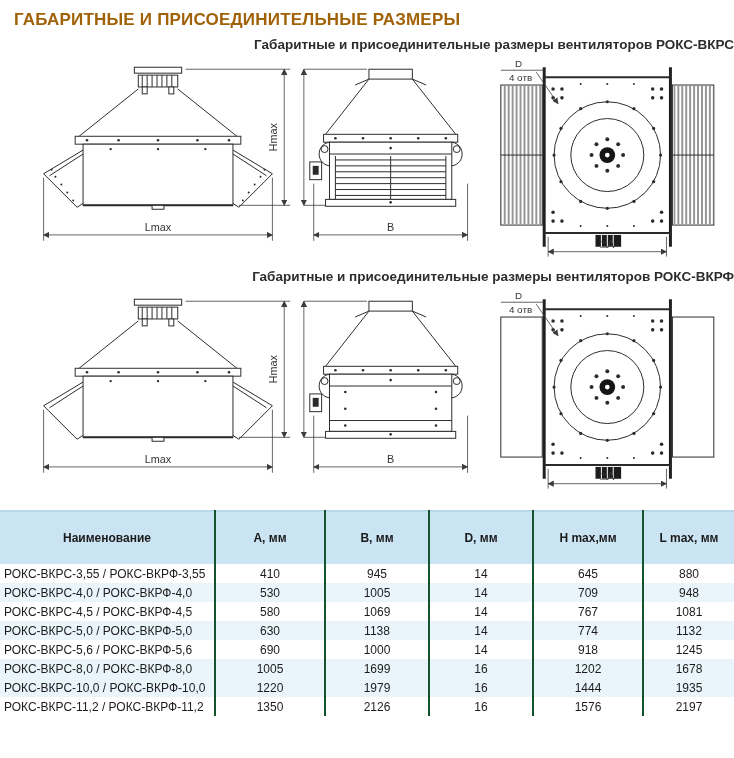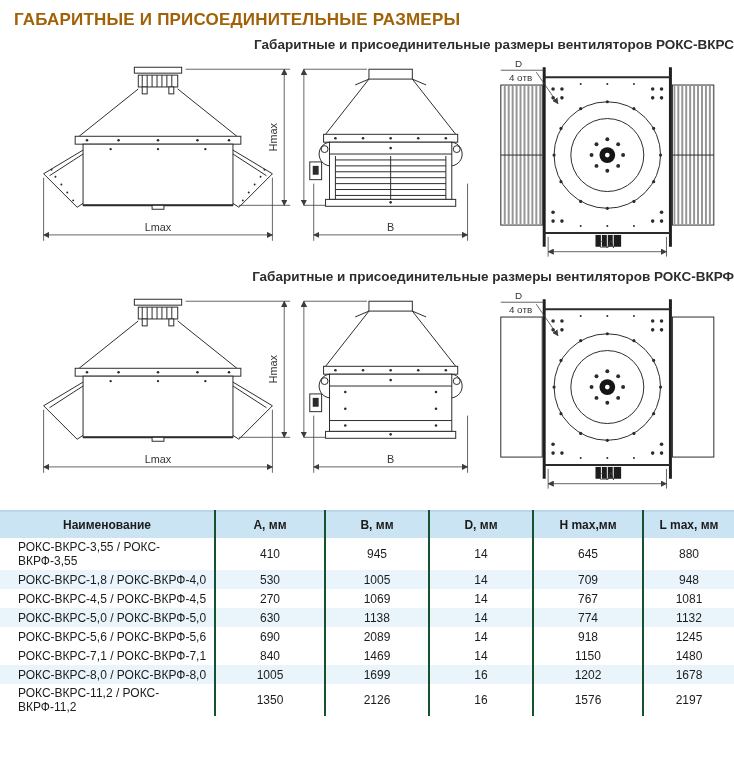--- a/index.html
+++ b/index.html
@@ -31,26 +31,26 @@
   svg text{font-family:"Liberation Sans","DejaVu Sans",sans-serif;font-size:11px;fill:#333;}
   svg text.sm{font-size:10px;}
   .drawings.vkrf .only-vkrs{display:none;}
   .drawings.vkrs .only-vkrf{display:none;}
   table.dim-table{
     width:734px;border-collapse:collapse;table-layout:fixed;
     margin-top:6px;border-top:2px solid #b7d8ea;
   }
   table.dim-table th{
     background:#cbe4f3;color:#1b1b1b;font-size:12px;font-weight:700;
-    padding:6px 2px;text-align:center;
+    padding:19px 2px;text-align:center;
   }
   table.dim-table td{
     font-size:12px;color:#1c1c1c;text-align:center;padding:2px 2px;height:15px;
   }
-  table.dim-table td:first-child{text-align:left;padding-left:18px;}
+  table.dim-table td:first-child{text-align:left;padding-left:4px;}
   table.dim-table th + th, table.dim-table td + td{border-left:2px solid #14532d;}
   table.dim-table tr.alt td{background:#e9f4fb;}
 </style>
 </head>
 <body>
 
 <div class="page">
 
   <h1 class="page-title">ГАБАРИТНЫЕ И ПРИСОЕДИНИТЕЛЬНЫЕ РАЗМЕРЫ</h1>
 
@@ -477,67 +477,67 @@
     <tbody>
         <tr>
           <td>РОКС-ВКРС-3,55 / РОКС-ВКРФ-3,55</td>
           <td>410</td>
           <td>945</td>
           <td>14</td>
           <td>645</td>
           <td>880</td>
         </tr>
         <tr class="alt">
-          <td>РОКС-ВКРС-1,8 / РОКС-ВКРФ-4,0</td>
+          <td>РОКС-ВКРС-4,0 / РОКС-ВКРФ-4,0</td>
           <td>530</td>
           <td>1005</td>
           <td>14</td>
           <td>709</td>
           <td>948</td>
         </tr>
         <tr>
           <td>РОКС-ВКРС-4,5 / РОКС-ВКРФ-4,5</td>
-          <td>270</td>
+          <td>580</td>
           <td>1069</td>
           <td>14</td>
           <td>767</td>
           <td>1081</td>
         </tr>
         <tr class="alt">
           <td>РОКС-ВКРС-5,0 / РОКС-ВКРФ-5,0</td>
           <td>630</td>
           <td>1138</td>
           <td>14</td>
           <td>774</td>
           <td>1132</td>
         </tr>
         <tr>
           <td>РОКС-ВКРС-5,6 / РОКС-ВКРФ-5,6</td>
           <td>690</td>
-          <td>2089</td>
+          <td>1000</td>
           <td>14</td>
           <td>918</td>
           <td>1245</td>
-        </tr>
-        <tr>
-          <td>РОКС-ВКРС-7,1 / РОКС-ВКРФ-7,1</td>
-          <td>840</td>
-          <td>1469</td>
-          <td>14</td>
-          <td>1150</td>
-          <td>1480</td>
         </tr>
         <tr class="alt">
           <td>РОКС-ВКРС-8,0 / РОКС-ВКРФ-8,0</td>
           <td>1005</td>
           <td>1699</td>
           <td>16</td>
           <td>1202</td>
           <td>1678</td>
         </tr>
+        <tr class="alt">
+          <td>РОКС-ВКРС-10,0 / РОКС-ВКРФ-10,0</td>
+          <td>1220</td>
+          <td>1979</td>
+          <td>16</td>
+          <td>1444</td>
+          <td>1935</td>
+        </tr>
         <tr>
           <td>РОКС-ВКРС-11,2 / РОКС-ВКРФ-11,2</td>
           <td>1350</td>
           <td>2126</td>
           <td>16</td>
           <td>1576</td>
           <td>2197</td>
         </tr>
       </tbody>
   </table>

